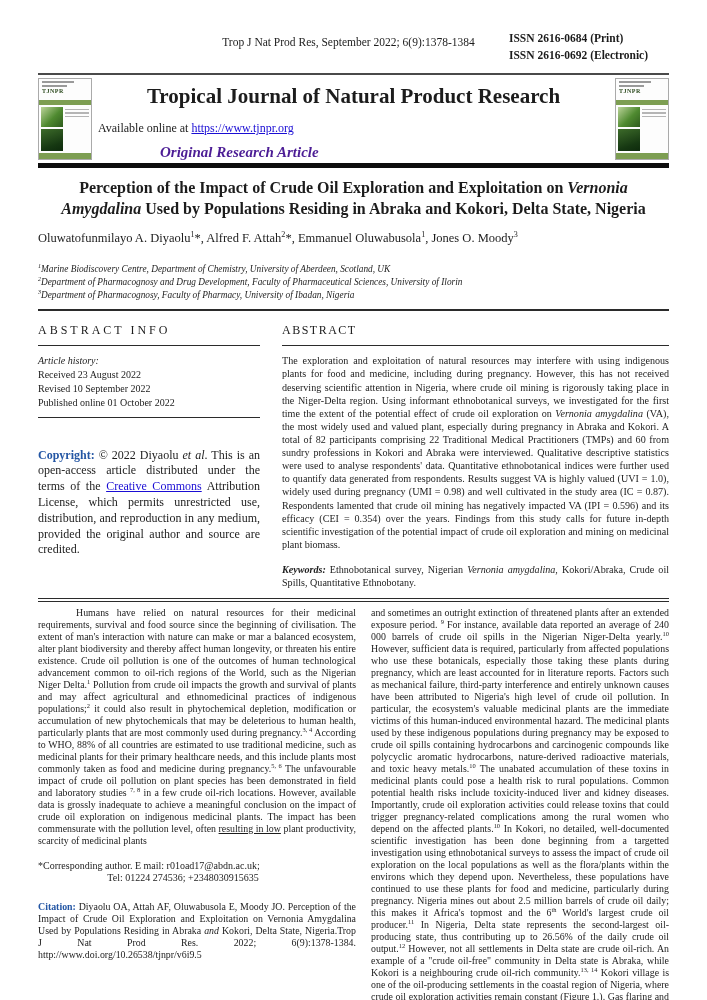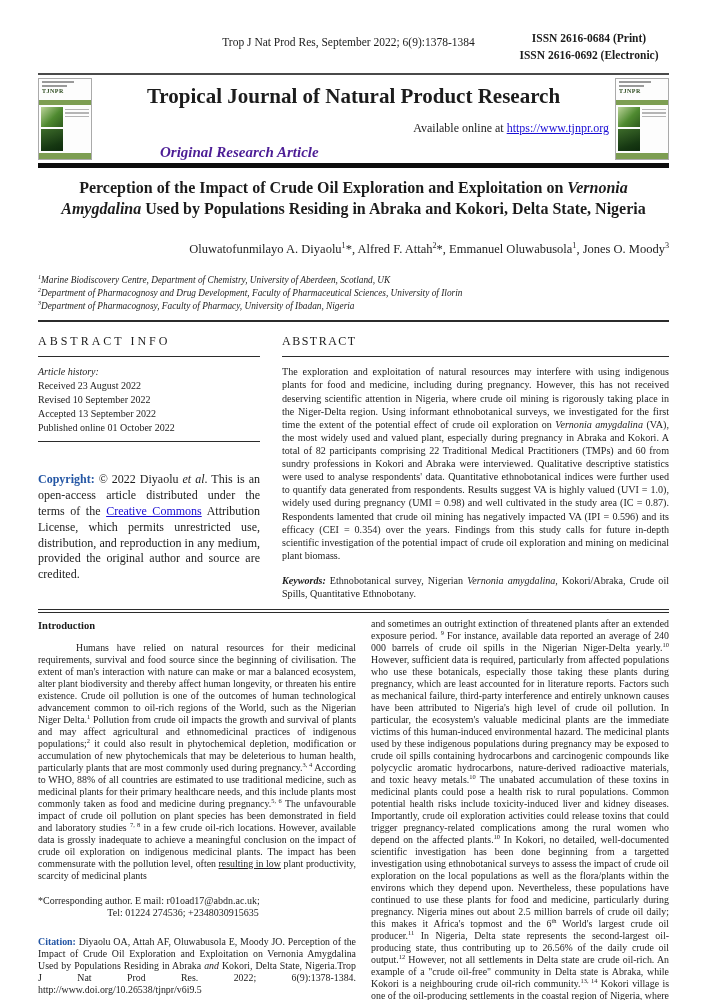--- a/index.html
+++ b/index.html
@@ -10,28 +10,28 @@
   }
   .i{font-style:italic}.b{font-weight:bold}.u{text-decoration:underline}
   .blue{color:#2456a4}
   .link{color:#1a0dd4;text-decoration:underline}
   sup{font-size:65%;line-height:0;vertical-align:super}
 
   
   .topbar{display:flex;align-items:flex-start;}
   .topbar .spacer{width:150px}
   .top-cite{flex:1;text-align:center;font-size:11.5px;padding-top:6px;}
-  .issn-block{width:160px;font-weight:bold;font-size:11.5px;line-height:1.45;text-align:center;}
+  .issn-block{width:160px;font-weight:bold;font-size:11.5px;line-height:1.45;text-align:left;}
   .rule-gray{border-top:2.5px solid #4a4a4a;margin-top:10px;}
 
   
   .banner{display:flex;align-items:stretch;margin-top:3px;}
   .banner-center{flex:1;padding:4px 6px 0 6px;}
   .journal-title{text-align:center;font-size:21px;font-weight:bold;margin-top:2px;}
-  .available-line{text-align:right;font-size:12px;margin-top:12px;}
+  .available-line{text-align:left;font-size:12px;margin-top:12px;}
   .article-type{font-size:15px;font-weight:bold;font-style:italic;color:#4c1d95;margin:8px 0 0 62px;}
   .rule-black{height:5px;background:#0d0d0d;margin-top:2px;}
 
   
   .logo{width:54px;height:82px;border:1px solid #aaa;background:#fdfdfd;box-sizing:border-box;
         display:flex;flex-direction:column;overflow:hidden;}
   .logo .l-head{height:20px;padding:2px 3px 0 3px;}
   .logo .l-head .tl{height:2px;background:#9a9a9a;margin-bottom:1.5px;width:70%;}
   .logo .l-head .tl2{width:55%;}
   .logo .l-tjnpr{font-size:6px;font-weight:bold;color:#2c4a1e;letter-spacing:.5px;}
@@ -39,21 +39,21 @@
   .logo .l-mid{flex:1;display:flex;padding:2px;}
   .logo .l-photos{width:22px;display:flex;flex-direction:column;gap:2px;}
   .logo .ph1{height:20px;background:linear-gradient(135deg,#bcd49a 0%,#4f8a30 55%,#2e5c1d 100%);}
   .logo .ph2{height:22px;background:linear-gradient(160deg,#3d6b2a 0%,#163812 70%,#0d2a0c 100%);}
   .logo .l-txt{flex:1;padding:2px 0 0 2px;}
   .logo .l-txt .tl{height:1.5px;background:#b5b5b5;margin-bottom:2px;}
   .logo .l-foot{height:7px;background:#7d9e52;}
 
   
   .paper-title{font-size:16px;font-weight:bold;text-align:center;line-height:1.28;margin:10px 4px 0 4px;}
-  .authors{text-align:right;font-size:12.5px;margin-top:23px;}
+  .authors{text-align:left;font-size:12.5px;margin-top:12px;}
   .affiliations{font-style:italic;font-size:9.3px;line-height:1.4;margin-top:17px;}
   .rule-mid{border-top:2px solid #2b2b2b;margin-top:7px;}
 
   
   .info-abstract{display:flex;gap:22px;margin-top:4px;}
   .col-info{width:222px;flex:none;}
   .col-abs{flex:1;}
   .sec-heading{font-size:12px;letter-spacing:3px;margin-top:8px;}
   .sec-heading.abs{font-size:12px;letter-spacing:1.5px;}
   .rule-thin{border-top:1.5px solid #2b2b2b;margin-top:7px;}
@@ -152,38 +152,36 @@
   <div class="rule-mid"></div>
 
   <div class="info-abstract">
     <div class="col-info">
       <div class="sec-heading">ABSTRACT INFO</div>
       <div class="rule-thin"></div>
       <div class="history">
         <div class="i">Article history:</div>
         <div>Received  23 August 2022</div>
         <div>Revised 10 September 2022</div>
-        <div>Accepted 13 September 2022</div>
         <div>Published online  01 October 2022</div>
       </div>
       <div class="rule-thin"></div>
       <div class="copyright"><span class="b blue">Copyright:</span><span> © 2022 Diyaolu </span><span class="i">et al</span><span>. This is an open-access article distributed under the terms of the </span><span class="link">Creative Commons</span><span> Attribution License, which permits unrestricted use, distribution, and reproduction in any medium, provided the original author and source are credited.</span></div>
     </div>
     <div class="col-abs">
       <div class="sec-heading abs">ABSTRACT</div>
       <div class="rule-thin"></div>
       <p class="abs-text"><span>The exploration and exploitation of natural resources may interfere with using indigenous plants for food and medicine, including during pregnancy. However, this has not received deserving scientific attention in Nigeria, where crude oil mining is rigorously taking place in the Niger-Delta region. Using informant ethnobotanical surveys, we investigated for the first time the extent of the potential effect of crude oil exploration on </span><span class="i">Vernonia amygdalina</span><span> (VA), the most widely used and valued plant, especially during pregnancy in Abraka and Kokori. A total of 82 participants comprising 22 Traditional Medical Practitioners (TMPs) and 60 from sundry professions in Kokori and Abraka were interviewed. Qualitative descriptive statistics were used to analyse respondents' data. Quantitative ethnobotanical indices were further used to quantify data generated from respondents. Results suggest VA is highly valued (UVI = 1.0), widely used during pregnancy (UMI = 0.98) and well cultivated in the study area (IC = 0.87). Respondents lamented that crude oil mining has negatively impacted VA (IPI = 0.596) and its efficacy (CEI = 0.354) over the years. Findings from this study calls for future in-depth scientific investigation of the potential impact of crude oil exploration and mining on medicinal plant biomass.</span></p>
       <p class="keywords"><span class="i b">Keywords:</span><span> Ethnobotanical survey, Nigerian </span><span class="i">Vernonia amygdalina</span><span>, Kokori/Abraka, Crude oil Spills, Quantitative Ethnobotany.</span></p>
     </div>
   </div>
   <div class="rule-double"></div>
 
   <div class="body-cols">
     <div class="bcol-left">
-      <div class="intro-heading">Introduction</div>
       <p class="jtext indent"><span>Humans have relied on natural resources for their medicinal requirements, survival and food source since the beginning of civilisation. The extent of man's interaction with nature can make or mar a balanced ecosystem, alter plant biodiversity and thereby affect human longevity, or threaten his entire existence. Crude oil pollution is one of the outcomes of human technological advancement common to oil-rich regions of the World, such as the Nigerian Niger Delta.</span><sup>1</sup><span> Pollution from crude oil impacts the growth and survival of plants and may affect agricultural and ethnomedicinal practices of indigenous populations;</span><sup>2</sup><span> it could also result in phytochemical depletion, modification or accumulation of new phytochemicals that may be deleterious to human health, particularly plants that are most commonly used during pregnancy.</span><sup>3, 4</sup><span> According to WHO, 88% of all countries are estimated to use traditional medicine, such as medicinal plants for their primary healthcare needs, and this include plants most commonly taken as food and medicine during pregnancy.</span><sup>5, 6</sup><span> The unfavourable impact of crude oil pollution on plant species has been demonstrated in field and laboratory studies </span><sup>7, 8</sup><span> in a few crude oil-rich locations. However, available data is grossly inadequate to achieve a meaningful conclusion on the impact of crude oil exploration on indigenous medicinal plants. The impact has been commensurate with the pollution level, often </span><span class="u">resulting in low</span><span> plant productivity, scarcity of medicinal plants</span></p>
       <div class="corresponding">
         <div class="c1">*Corresponding author. E mail: r01oad17@abdn.ac.uk;</div>
         <div class="c3">Tel: 01224 274536; +2348030915635</div>
       </div>
       <p class="jtext citation"><span class="b blue">Citation:</span><span> Diyaolu OA, Attah AF, Oluwabusola E, Moody JO. Perception of the Impact of Crude Oil Exploration and Exploitation on Vernonia Amygdalina Used by Populations Residing in Abraka </span><span class="i">and</span><span> Kokori, Delta State, Nigeria.Trop J Nat Prod Res. 2022; 6(9):1378-1384. http://www.doi.org/10.26538/tjnpr/v6i9.5</span></p>
 
     </div>
     <div class="bcol-right">
       <p class="jtext"><span>and sometimes an outright extinction of threatened plants after an extended exposure period. </span><sup>9</sup><span> For instance, available data reported an average of 240 000 barrels of crude oil spills in the Nigerian Niger-Delta yearly.</span><sup>10</sup><span> However, sufficient data is required, particularly from affected populations who use these botanicals, especially those taking these plants during pregnancy, which are least accounted for in literature reports. Factors such as mechanical failure, third-party interference and entirely unknown causes have been attributed to Nigeria's high level of crude oil pollution. In particular, the ecosystem's valuable medicinal plants are the immediate victims of this human-induced environmental hazard. The medicinal plants used by these indigenous populations during pregnancy may be exposed to crude oil spills containing hydrocarbons and carcinogenic compounds like polycyclic aromatic hydrocarbons, nature-derived radioactive materials, and toxic heavy metals.</span><sup>10</sup><span> The unabated accumulation of these toxins in medicinal plants could pose a health risk to rural populations. Common potential health risks include toxicity-induced liver and kidney diseases. Importantly, crude oil exploration activities could release toxins that could trigger pregnancy-related complications among the rural women who depend on the affected plants.</span><sup>10</sup><span> In Kokori, no detailed, well-documented scientific investigation has been done beginning from a targetted investigation using ethnobotanical surveys to assess the impact of crude oil exploration on the local populations as well as the flora/plants within the environs which they depend upon. Nevertheless, these populations have continued to use these plants for food and medicine, particularly during pregnancy. Nigeria mines out about 2.5 million barrels of crude oil daily; this makes it Africa's topmost and the 6</span><sup>th</sup><span> World's largest crude oil producer.</span><sup>11</sup><span> In Nigeria, Delta state represents the second-largest oil-producing state, thus contributing up to 26.56% of the daily crude oil output.</span><sup>12</sup><span> However, not all settlements in Delta state are crude oil-rich. An example of a "crude oil-free" community in Delta state is Abraka, while Kokori is a neighbouring crude oil-rich community.</span><sup>13, 14</sup><span> Kokori village is one of the oil-producing settlements in the coastal region of Nigeria, where crude oil exploration activities remain constant (Figure 1.). Gas flaring and crude oil contaminating the environment, particularly the plant</span></p>

